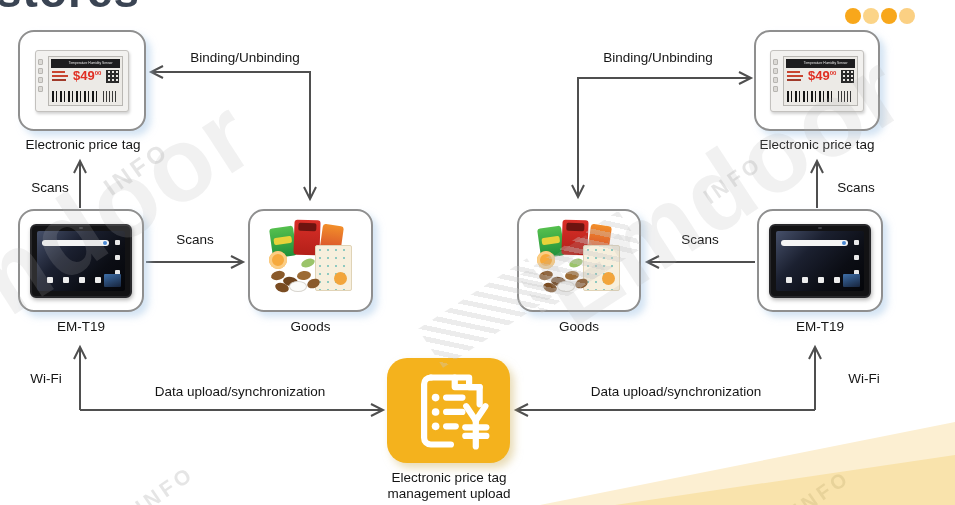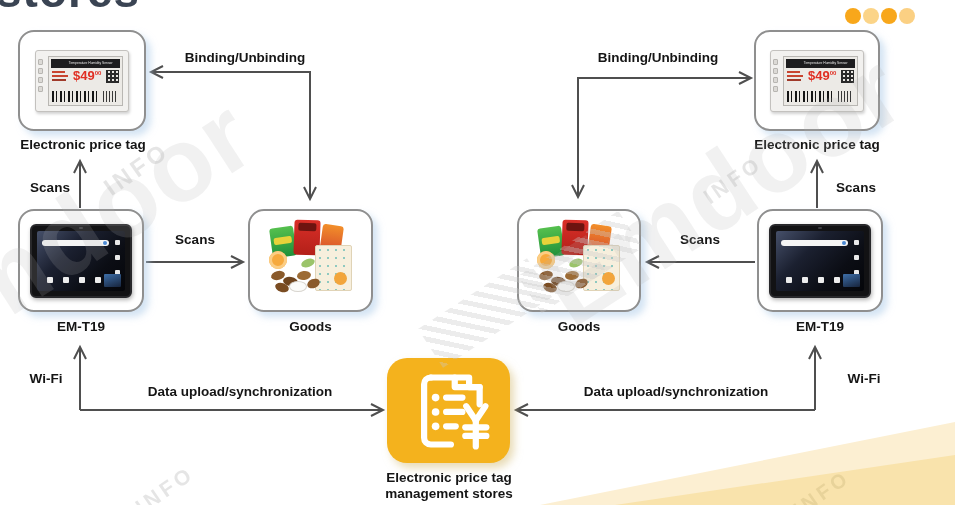--- a/index.html
+++ b/index.html
@@ -27,21 +27,21 @@
   .dot { position:absolute; top:8px; width:16px; height:16px; border-radius:50%; z-index:2; }
 
   
   svg.arrows { position:absolute; left:0; top:0; z-index:1; }
   svg.arrows path { stroke:#4f4f4f; stroke-width:2; fill:none; }
 
   
   .node { position:absolute; background:#fff; border:2px solid #8f8f8f; border-radius:16px; z-index:2;
           box-shadow:5px 5px 7px rgba(176,205,233,.55); display:flex; align-items:center; justify-content:center; }
 
-  .lbl { position:absolute; z-index:3; font-size:13.5px; font-weight:700; color:#151515; text-align:center; white-space:nowrap; }
+  .lbl { position:absolute; z-index:3; font-size:13.5px; font-weight:400; color:#151515; text-align:center; white-space:nowrap; }
   .lbl.two-line { white-space:normal; line-height:16px; }
 
   
   .esl { position:relative; width:94px; height:62px; background:#f2f1ef; border:1px solid #c3c1be; border-radius:3px; box-shadow:1px 2px 3px rgba(0,0,0,.18); }
   .esl .rail { position:absolute; left:2px; top:5px; width:7px; height:52px; }
   .esl .rail i { display:block; width:5px; height:6px; margin:3px 0; background:#dcdad6; border:1px solid #b7b5b1; border-radius:1px; }
   .esl .screen { position:absolute; left:12px; top:5px; right:5px; bottom:5px; background:#eceae6; border:1px solid #b9b7b3; }
   .esl .hdr { position:absolute; left:2px; right:2px; top:2px; height:9px; background:#1d1d1f; color:#e8e8e8;
               font-size:6px; line-height:9px; text-align:center; overflow:hidden; }
   .esl .hdr span { display:inline-block; transform:scale(.55); transform-origin:center; white-space:nowrap; }
@@ -297,21 +297,21 @@
         <path d="M68,42 L78,57"></path>
         <path d="M88,42 L78,57"></path>
         <path d="M78,57 V84"></path>
         <path d="M67,64 H89"></path>
         <path d="M67,73 H89"></path>
       </g>
     </svg>
   </div>
   <div class="lbl two-line" style="left:357px; top:470px; width:184px;">
     <div>Electronic price tag</div>
-    <div>management stores</div>
+    <div>management upload</div>
   </div>
 
   <div class="lbl" style="left:165px; top:50px; width:160px;">Binding/Unbinding</div>
   <div class="lbl" style="left:578px; top:50px; width:160px;">Binding/Unbinding</div>
 
   <div class="lbl" style="left:22px; top:180px; width:56px;">Scans</div>
   <div class="lbl" style="left:150px; top:232px; width:90px;">Scans</div>
   <div class="lbl" style="left:828px; top:180px; width:56px;">Scans</div>
   <div class="lbl" style="left:655px; top:232px; width:90px;">Scans</div>
 

